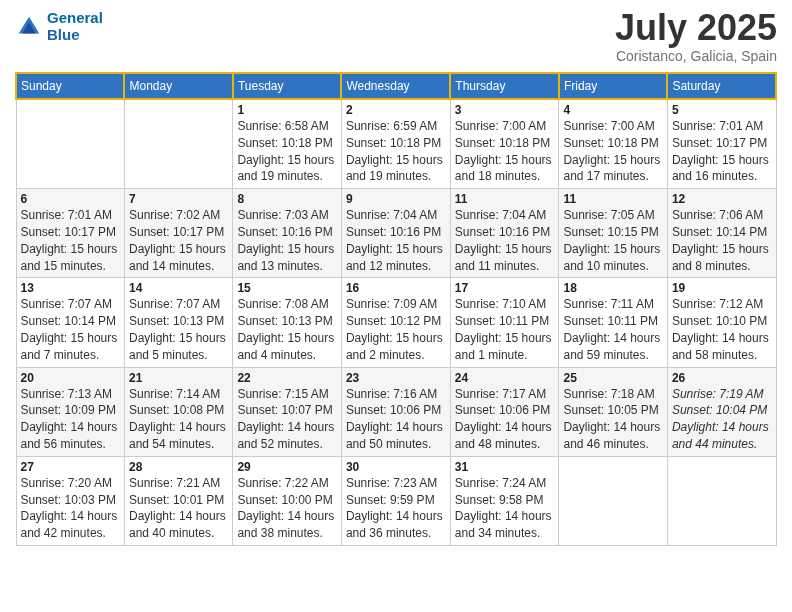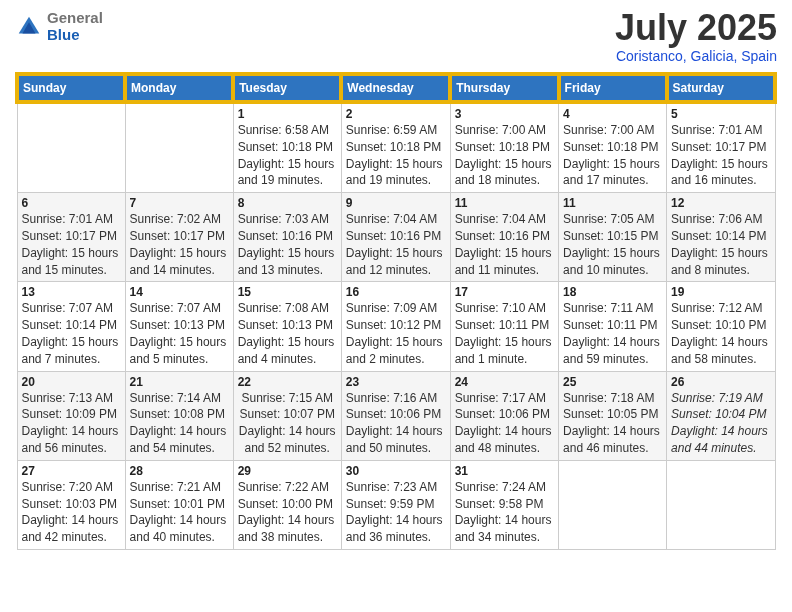--- a/index.html
+++ b/index.html
@@ -28,21 +28,21 @@
       gap: 4px;
     }
     .logo-text {
       display: flex;
       flex-direction: column;
       line-height: 1.1;
     }
     .logo-general {
       font-size: 15px;
       font-weight: bold;
-      color: #737373;
+      color: #0369a1;
     }
     .logo-blue {
       font-size: 15px;
       font-weight: bold;
       color: #1a5fb4;
     }
     .logo-icon {
       width: 28px;
       height: 28px;
     }
@@ -51,36 +51,36 @@
     }
     .month-title {
       font-size: 36px;
       font-weight: bold;
       color: #333;
       line-height: 1;
       margin-left: 28px;
     }
     .subtitle {
       font-size: 14px;
-      color: #1d4ed8;
+      color: #737373;
       margin-top: 2px;
     }
     .calendar {
       width: 100%;
       border-collapse: collapse;
       border: 1px solid #ccc;
     }
     .calendar thead tr th {
       background-color: #2e74c0;
       color: #fff;
       font-size: 12px;
-      font-weight: bold;
+      font-weight: normal;
       padding: 5px 4px;
       text-align: left;
-      border: 4px solid #eab308;
+      border: 2px solid #eab308;
     }
     .calendar tbody tr td {
       border: 1px solid #ccc;
       vertical-align: top;
       padding: 3px 4px;
       width: 110px;
       min-height: 70px;
       font-size: 9.5px;
       color: #333;
       background: #fff;
@@ -292,21 +292,21 @@
           </td>
           <td>
             <span class="day-number">21</span>
             <div class="day-info" style="white-space: pre-line;">Sunrise: 7:14 AM
 Sunset: 10:08 PM
 Daylight: 14 hours
 and 54 minutes.</div>
           </td>
           <td>
             <span class="day-number">22</span>
-            <div class="day-info" style="white-space: pre-line; text-align: center;">Sunrise: 7:15 AM
+            <div class="day-info" style="white-space: pre-line;">Sunrise: 7:15 AM
 Sunset: 10:07 PM
 Daylight: 14 hours
 and 52 minutes.</div>
           </td>
           <td>
             <span class="day-number">23</span>
             <div class="day-info" style="white-space: pre-line;">Sunrise: 7:16 AM
 Sunset: 10:06 PM
 Daylight: 14 hours
 and 50 minutes.</div>

